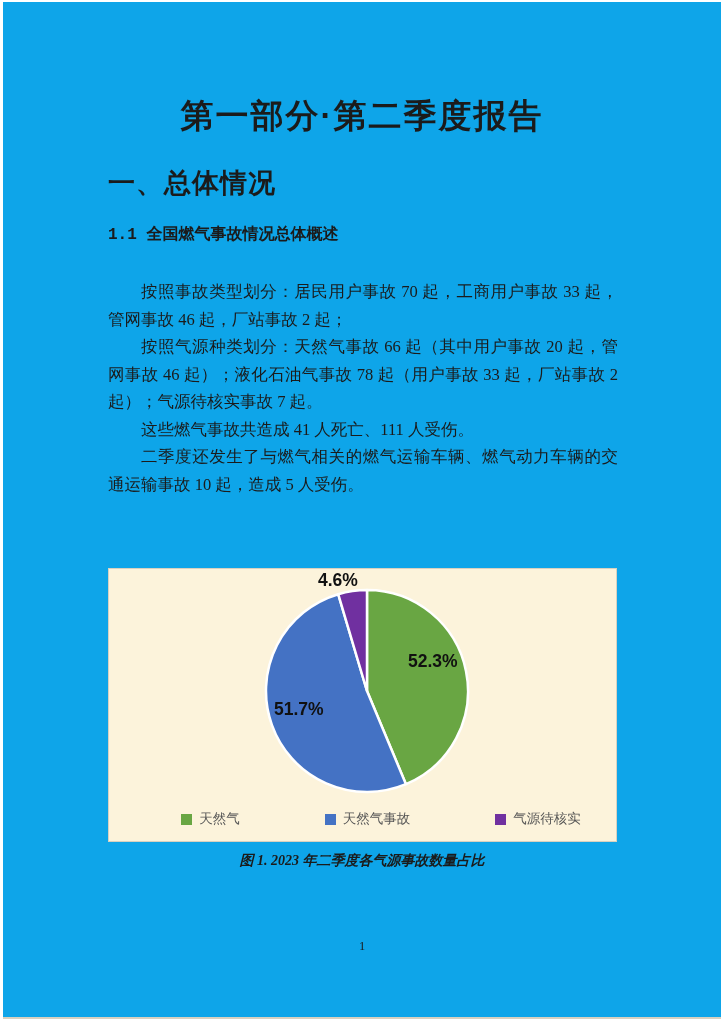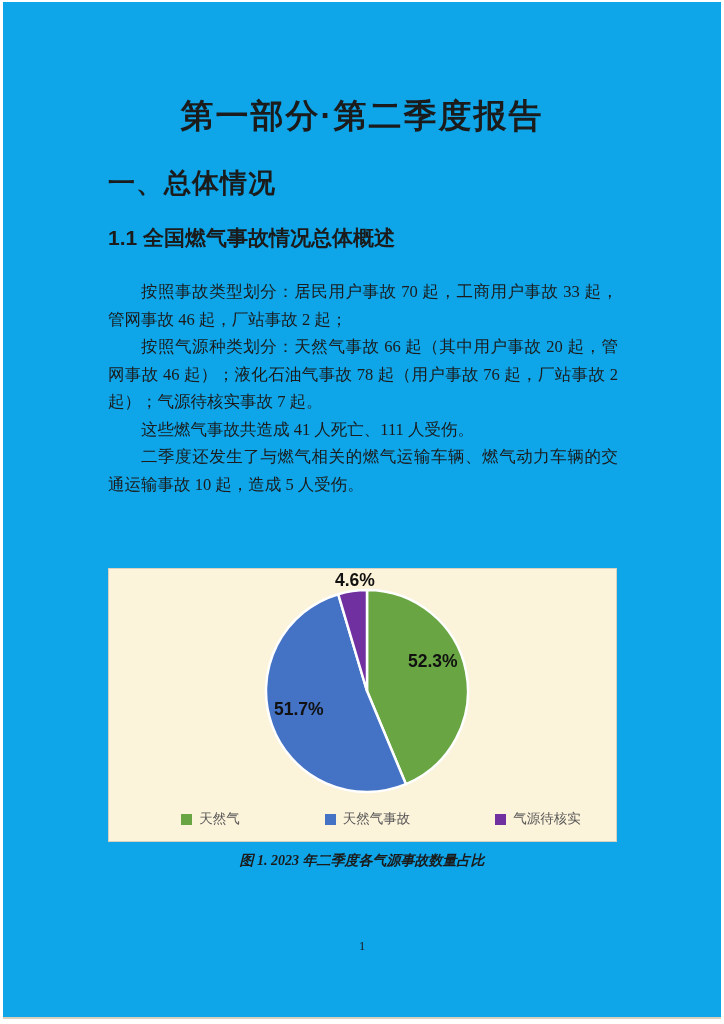--- a/index.html
+++ b/index.html
@@ -22,22 +22,22 @@
     font-family:"Liberation Sans", sans-serif;
     font-size:33px;font-weight:700;letter-spacing:2px;
   }
   .h1{
     position:absolute;top:163px;left:105px;
     font-family:"Liberation Sans", sans-serif;
     font-size:27px;font-weight:700;letter-spacing:1px;
   }
   .h2{
     position:absolute;top:222px;left:105px;
-    font-family:Liberation Sans, sans-serif;
-    font-size:21px;font-weight:700;
+    font-family:Liberation Mono, monospace;
+    font-size:16px;font-weight:700;
   }
   .body-text{
     position:absolute;top:276px;left:105px;width:510px;
     font-size:16.5px;line-height:27.5px;
     text-align:justify;
   }
   .body-text p{margin:0;text-indent:2em;}
   .chart-box{
     position:absolute;top:566px;left:105px;width:507px;height:272px;
     border:1px solid #D8D1C0;
@@ -45,21 +45,21 @@
   }
   .pie-svg{position:absolute;top:0;left:0;}
   .pie-label{
     position:absolute;
     font-family:"Liberation Sans", sans-serif;
     font-weight:700;font-size:17.5px;color:#111111;
     white-space:nowrap;
   }
   .pie-label-0{left:299px;top:82px;}
   .pie-label-1{left:165px;top:130px;}
-  .pie-label-2{left:226px;top:1px;}
+  .pie-label-2{left:209px;top:1px;}
   .legend{
     position:absolute;left:0;bottom:13px;width:100%;
     display:flex;justify-content:center;align-items:center;gap:48px;
     font-family:"Liberation Sans", sans-serif;
     font-size:13.5px;color:#555555;
   }
   .legend-item{display:flex;align-items:center;gap:7px;padding-left:37px;}
   .legend-swatch{width:11px;height:11px;display:inline-block;}
   .figure-caption{
     position:absolute;top:850px;left:0;width:100%;
@@ -77,21 +77,21 @@
 <div class="page" style="background: #0ea5e9;">
 
   <div class="doc-title">第一部分·第二季度报告</div>
 
   <div class="h1">一、总体情况</div>
 
   <div class="h2">1.1 全国燃气事故情况总体概述</div>
 
   <div class="body-text">
     <p>按照事故类型划分：居民用户事故 70 起，工商用户事故 33 起，管网事故 46 起，厂站事故 2 起；</p>
-    <p>按照气源种类划分：天然气事故 66 起（其中用户事故 20 起，管网事故 46 起）；液化石油气事故 78 起（用户事故 76 起，厂站事故 2 起）；气源待核实事故 7 起。</p>
+    <p>按照气源种类划分：天然气事故 66 起（其中用户事故 20 起，管网事故 46 起）；液化石油气事故 78 起（用户事故 33 起，厂站事故 2 起）；气源待核实事故 7 起。</p>
     <p>这些燃气事故共造成 41 人死亡、111 人受伤。</p>
     <p>二季度还发生了与燃气相关的燃气运输车辆、燃气动力车辆的交通运输事故 10 起，造成 5 人受伤。</p>
   </div>
 
   <div class="chart-box" style="border-color: rgb(216, 209, 192);">
     <svg id="pie-svg" class="pie-svg" width="507" height="272" viewBox="0 0 507 272">
         <path d="M 258 122 L 258.00 21.00 A 101 101 0 0 1 296.94 215.19 Z" fill="#69A643" stroke="#FFFFFF" stroke-width="2.5" stroke-linejoin="round"></path>
         <path d="M 258 122 L 296.94 215.19 A 101 101 0 1 1 229.21 25.19 Z" fill="#4472C4" stroke="#FFFFFF" stroke-width="2.5" stroke-linejoin="round"></path>
         <path d="M 258 122 L 229.21 25.19 A 101 101 0 0 1 258.00 21.00 Z" fill="#7030A0" stroke="#FFFFFF" stroke-width="2.5" stroke-linejoin="round"></path>
       </svg>

